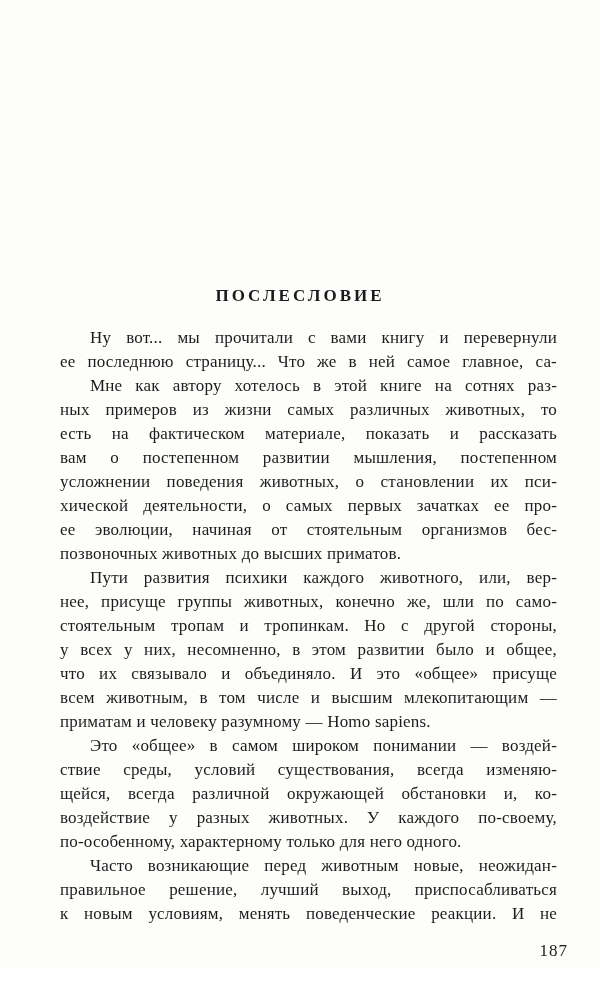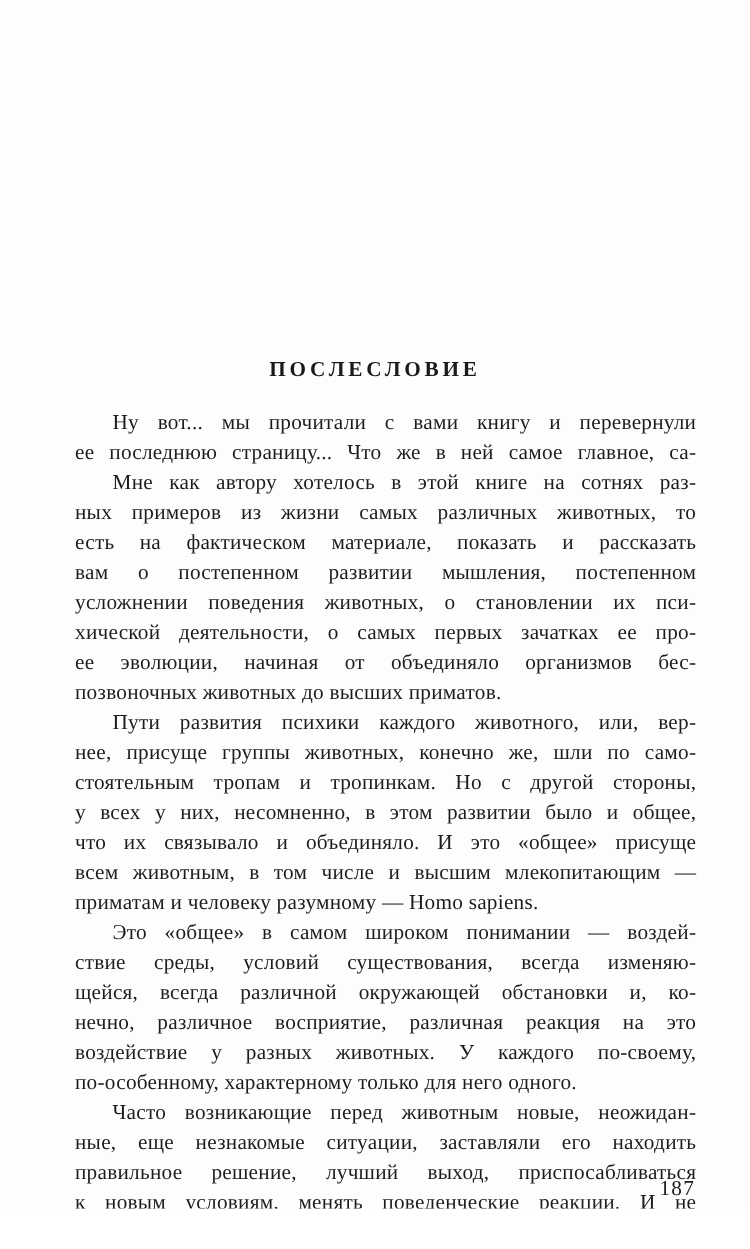--- a/index.html
+++ b/index.html
@@ -49,21 +49,21 @@
   }
   .line.first {
     padding-left: 30px;
   }
   .line.last {
     text-align-last: left;
   }
   .page-number {
     position: absolute;
     top: 941px;
-    right: 44px;
+    right: 32px;
     font-size: 17px;
     letter-spacing: 1px;
     color: #1a1a1a;
   }
 </style>
 </head>
 <body>
 
 <div class="page">
   <h1 class="title">ПОСЛЕСЛОВИЕ</h1>
@@ -73,42 +73,40 @@
         <div class="line first">Ну вот... мы прочитали с вами книгу и перевернули</div>
         <div class="line">ее последнюю страницу... Что же в ней самое главное, са-</div>
       </div>
       <div class="paragraph">
         <div class="line first">Мне как автору хотелось в этой книге на сотнях раз-</div>
         <div class="line">ных примеров из жизни самых различных животных, то</div>
         <div class="line">есть на фактическом материале, показать и рассказать</div>
         <div class="line">вам о постепенном развитии мышления, постепенном</div>
         <div class="line">усложнении поведения животных, о становлении их пси-</div>
         <div class="line">хической деятельности, о самых первых зачатках ее про-</div>
-        <div class="line">ее эволюции, начиная от объединяло организмов бес-</div>
+        <div class="line">ее эволюции, начиная от стоятельным организмов бес-</div>
         <div class="line last">позвоночных животных до высших приматов.</div>
       </div>
       <div class="paragraph">
         <div class="line first">Пути развития психики каждого животного, или, вер-</div>
         <div class="line">нее, присуще группы животных, конечно же, шли по само-</div>
         <div class="line">стоятельным тропам и тропинкам. Но с другой стороны,</div>
         <div class="line">у всех у них, несомненно, в этом развитии было и общее,</div>
         <div class="line">что их связывало и объединяло. И это «общее» присуще</div>
         <div class="line">всем животным, в том числе и высшим млекопитающим —</div>
         <div class="line last">приматам и человеку разумному — Homo sapiens.</div>
       </div>
       <div class="paragraph">
         <div class="line first">Это «общее» в самом широком понимании — воздей-</div>
         <div class="line">ствие среды, условий существования, всегда изменяю-</div>
         <div class="line">щейся, всегда различной окружающей обстановки и, ко-</div>
-        <div class="line">нечно, различное восприятие, различная реакция на это</div>
         <div class="line">воздействие у разных животных. У каждого по-своему,</div>
         <div class="line last">по-особенному, характерному только для него одного.</div>
       </div>
       <div class="paragraph">
         <div class="line first">Часто возникающие перед животным новые, неожидан-</div>
-        <div class="line">ные, еще незнакомые ситуации, заставляли его находить</div>
         <div class="line">правильное решение, лучший выход, приспосабливаться</div>
         <div class="line">к новым условиям, менять поведенческие реакции. И не</div>
       </div>
     </div>
 
   <div class="page-number">187</div>
 </div>
 
 </body></html>

